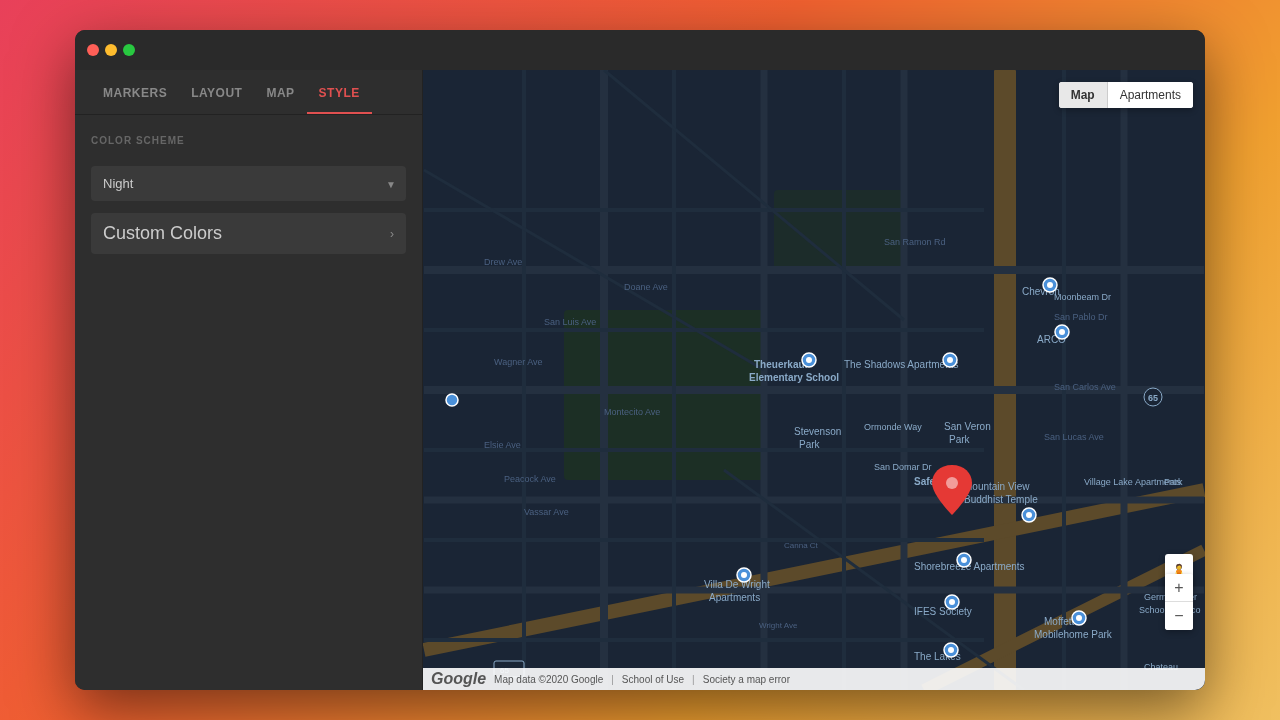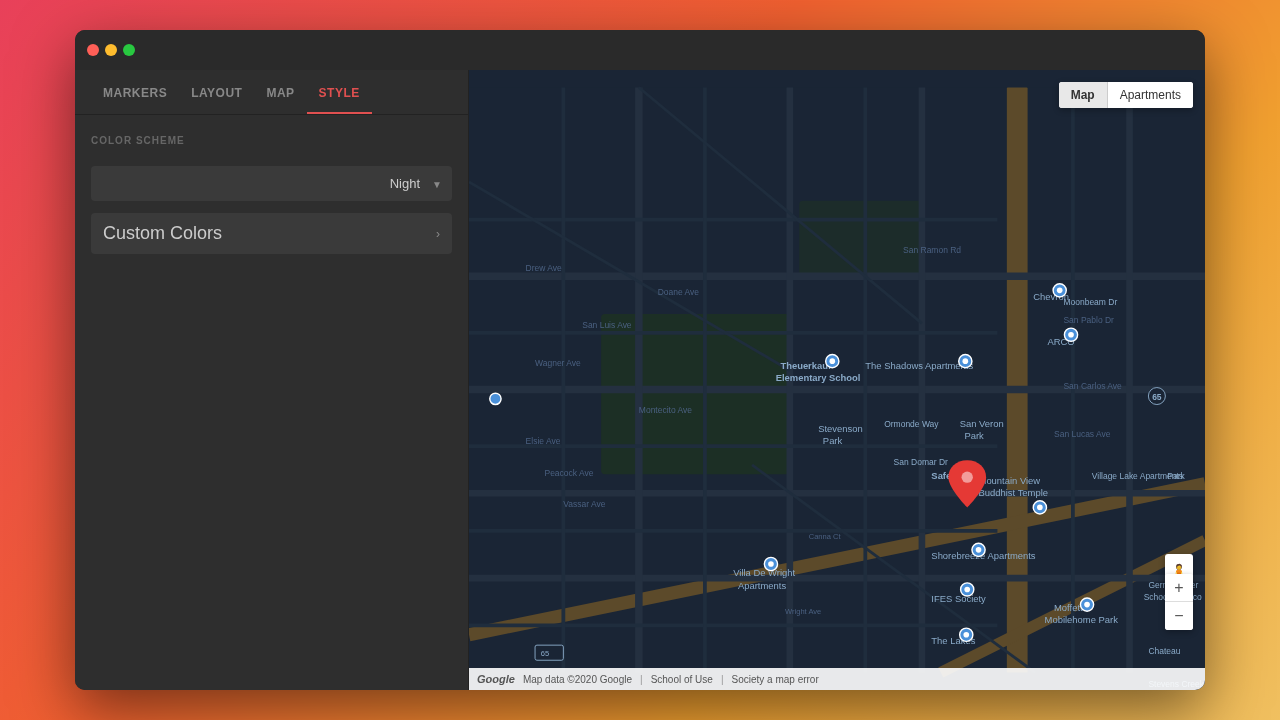--- a/index.html
+++ b/index.html
@@ -53,21 +53,21 @@
 
     
     .main-content {
       display: flex;
       flex: 1;
       overflow: hidden;
     }
 
     
     .sidebar {
-      width: 394px;
+      width: 348px;
       background: #2e2e2e;
       display: flex;
       flex-direction: column;
       flex-shrink: 0;
       border-right: 1px solid #222;
     }
 
     .tabs {
       display: flex;
       gap: 0;
@@ -123,21 +123,20 @@
       width: 100%;
       background: #3a3a3a;
       border: none;
       border-radius: 4px;
       padding: 10px 32px 10px 12px;
       color: #ccc;
       font-size: 13px;
       appearance: none;
       cursor: pointer;
       outline: none;
-      text-align: right;
     }
 
     .select-arrow {
       position: absolute;
       right: 10px;
       top: 50%;
       transform: translateY(-50%);
       color: #888;
       font-size: 10px;
       pointer-events: none;
@@ -272,21 +271,21 @@
       background: rgba(255,255,255,0.9);
       display: flex;
       align-items: center;
       padding: 0 8px;
       font-size: 10px;
       color: #555;
       gap: 8px;
     }
 
     .map-footer-logo {
-      font-size: 11px;
+      font-size: 16px;
       font-weight: bold;
       color: #555;
       font-style: italic;
     }
 
     .map-footer-separator {
       color: #999;
     }
   </style>
 </head>

